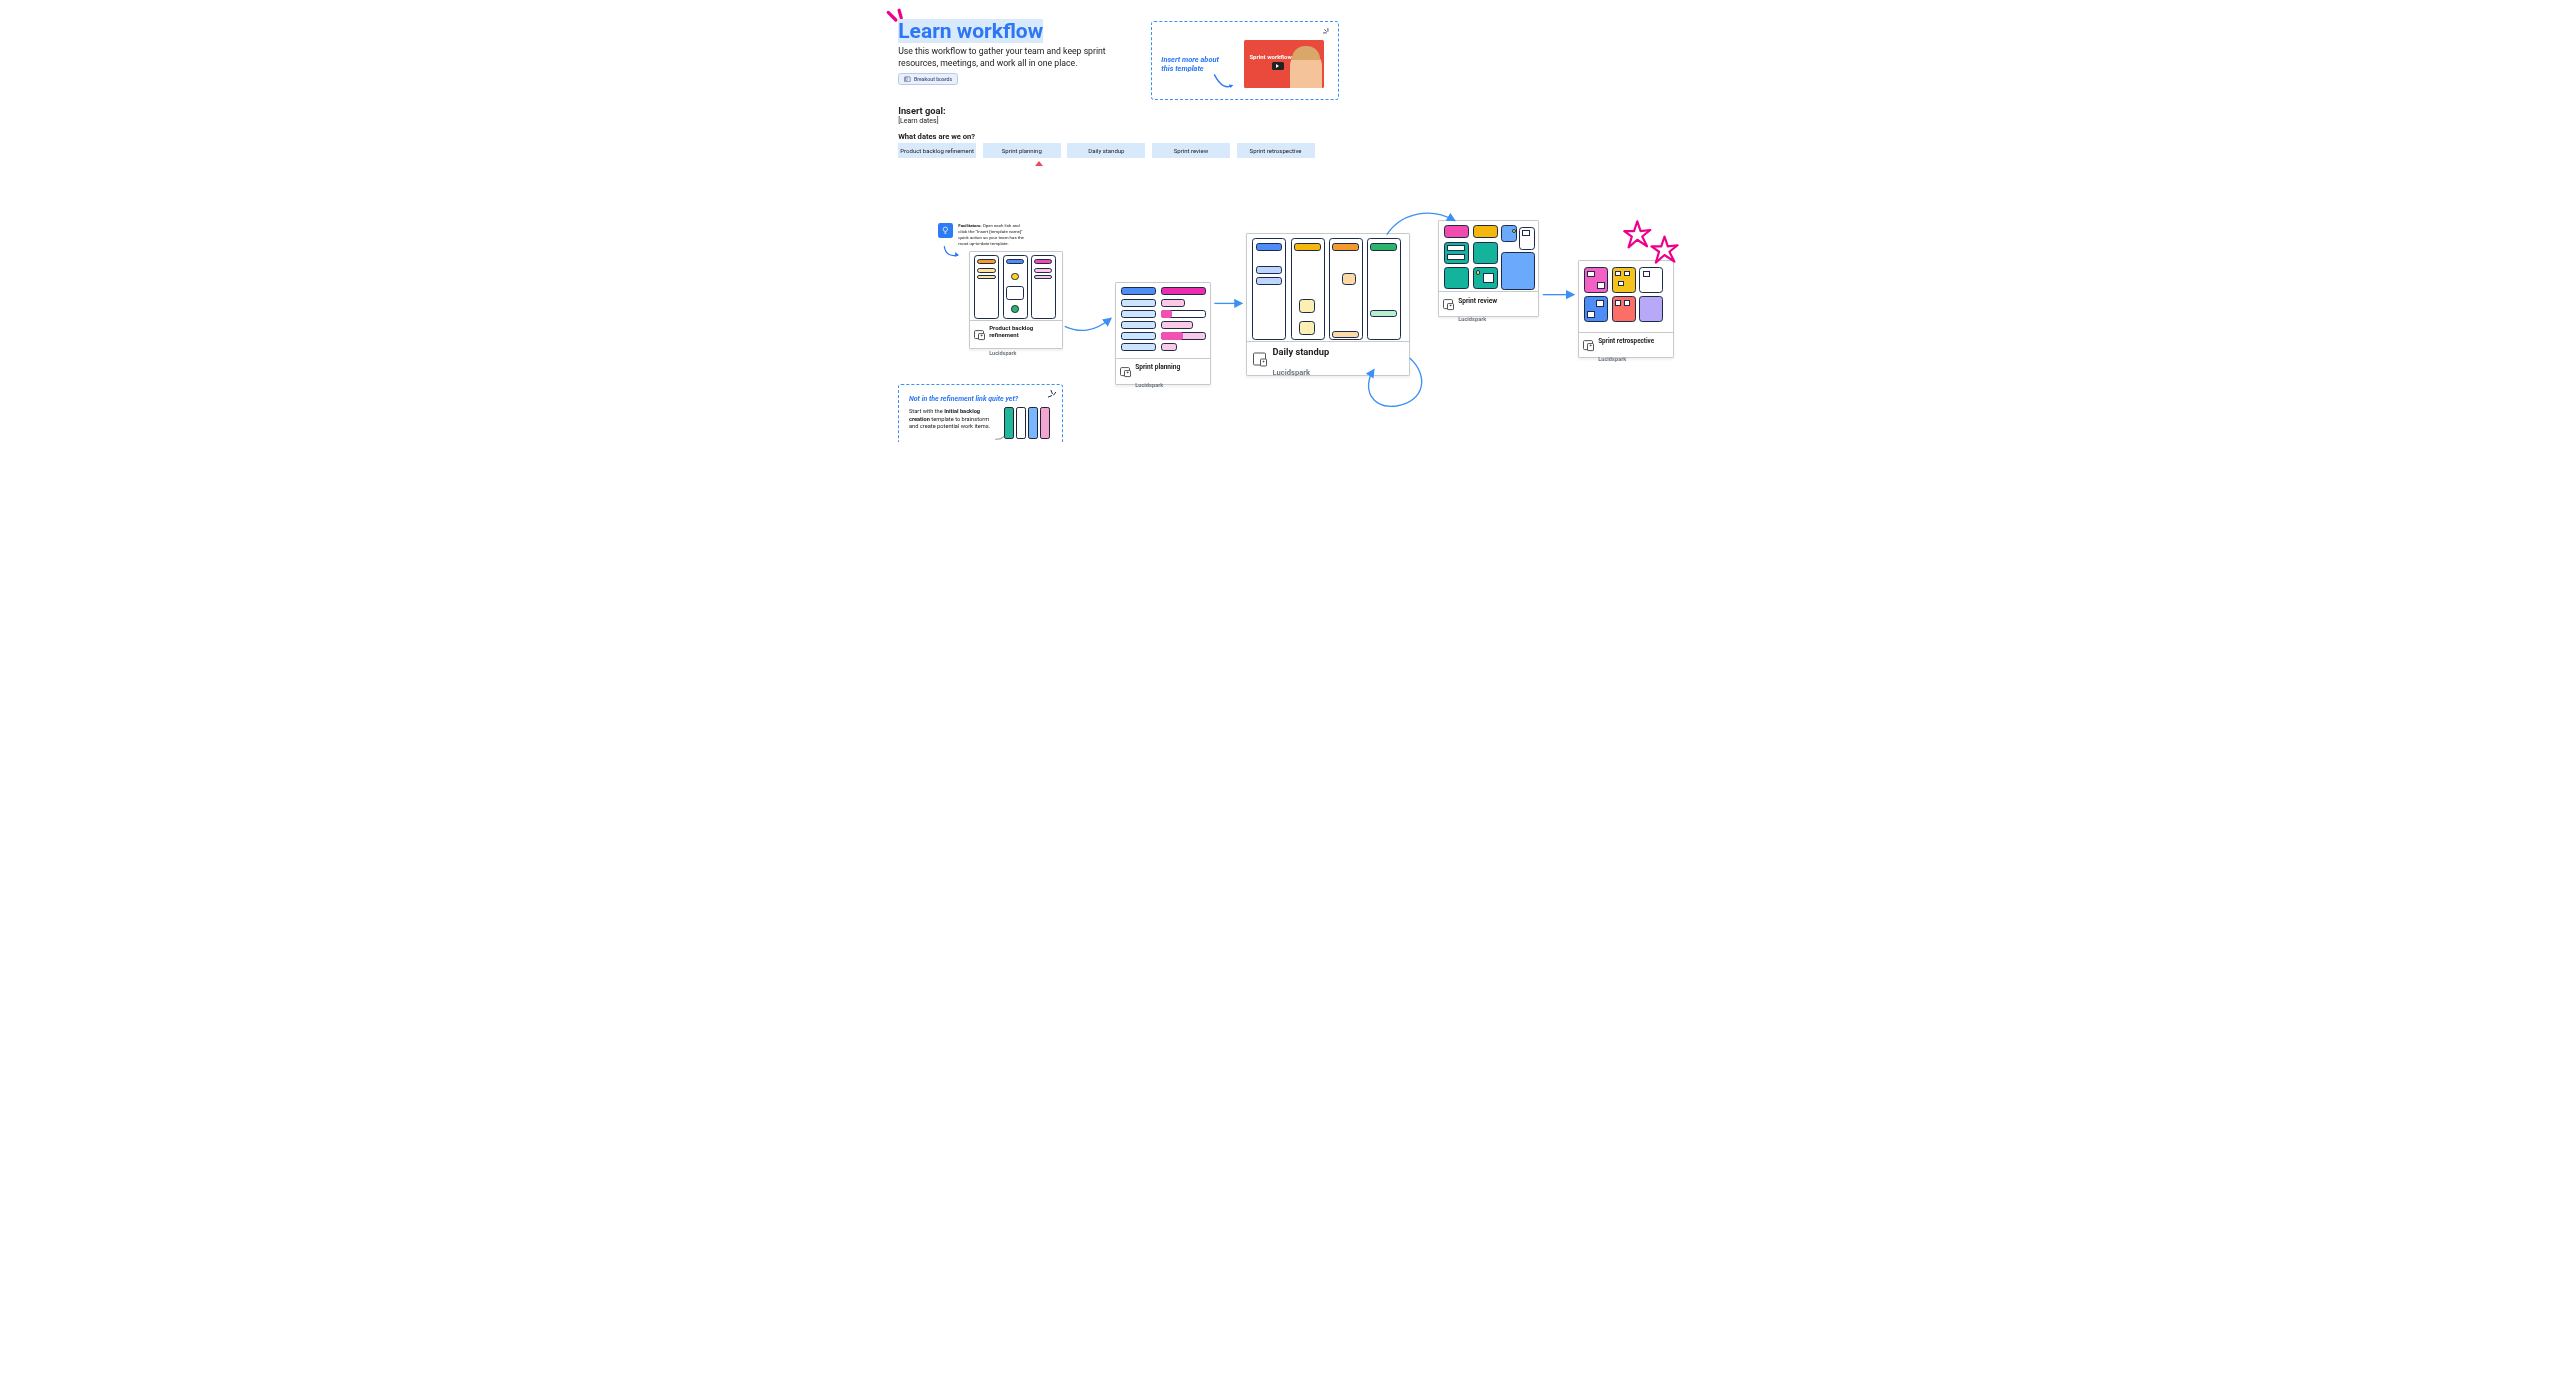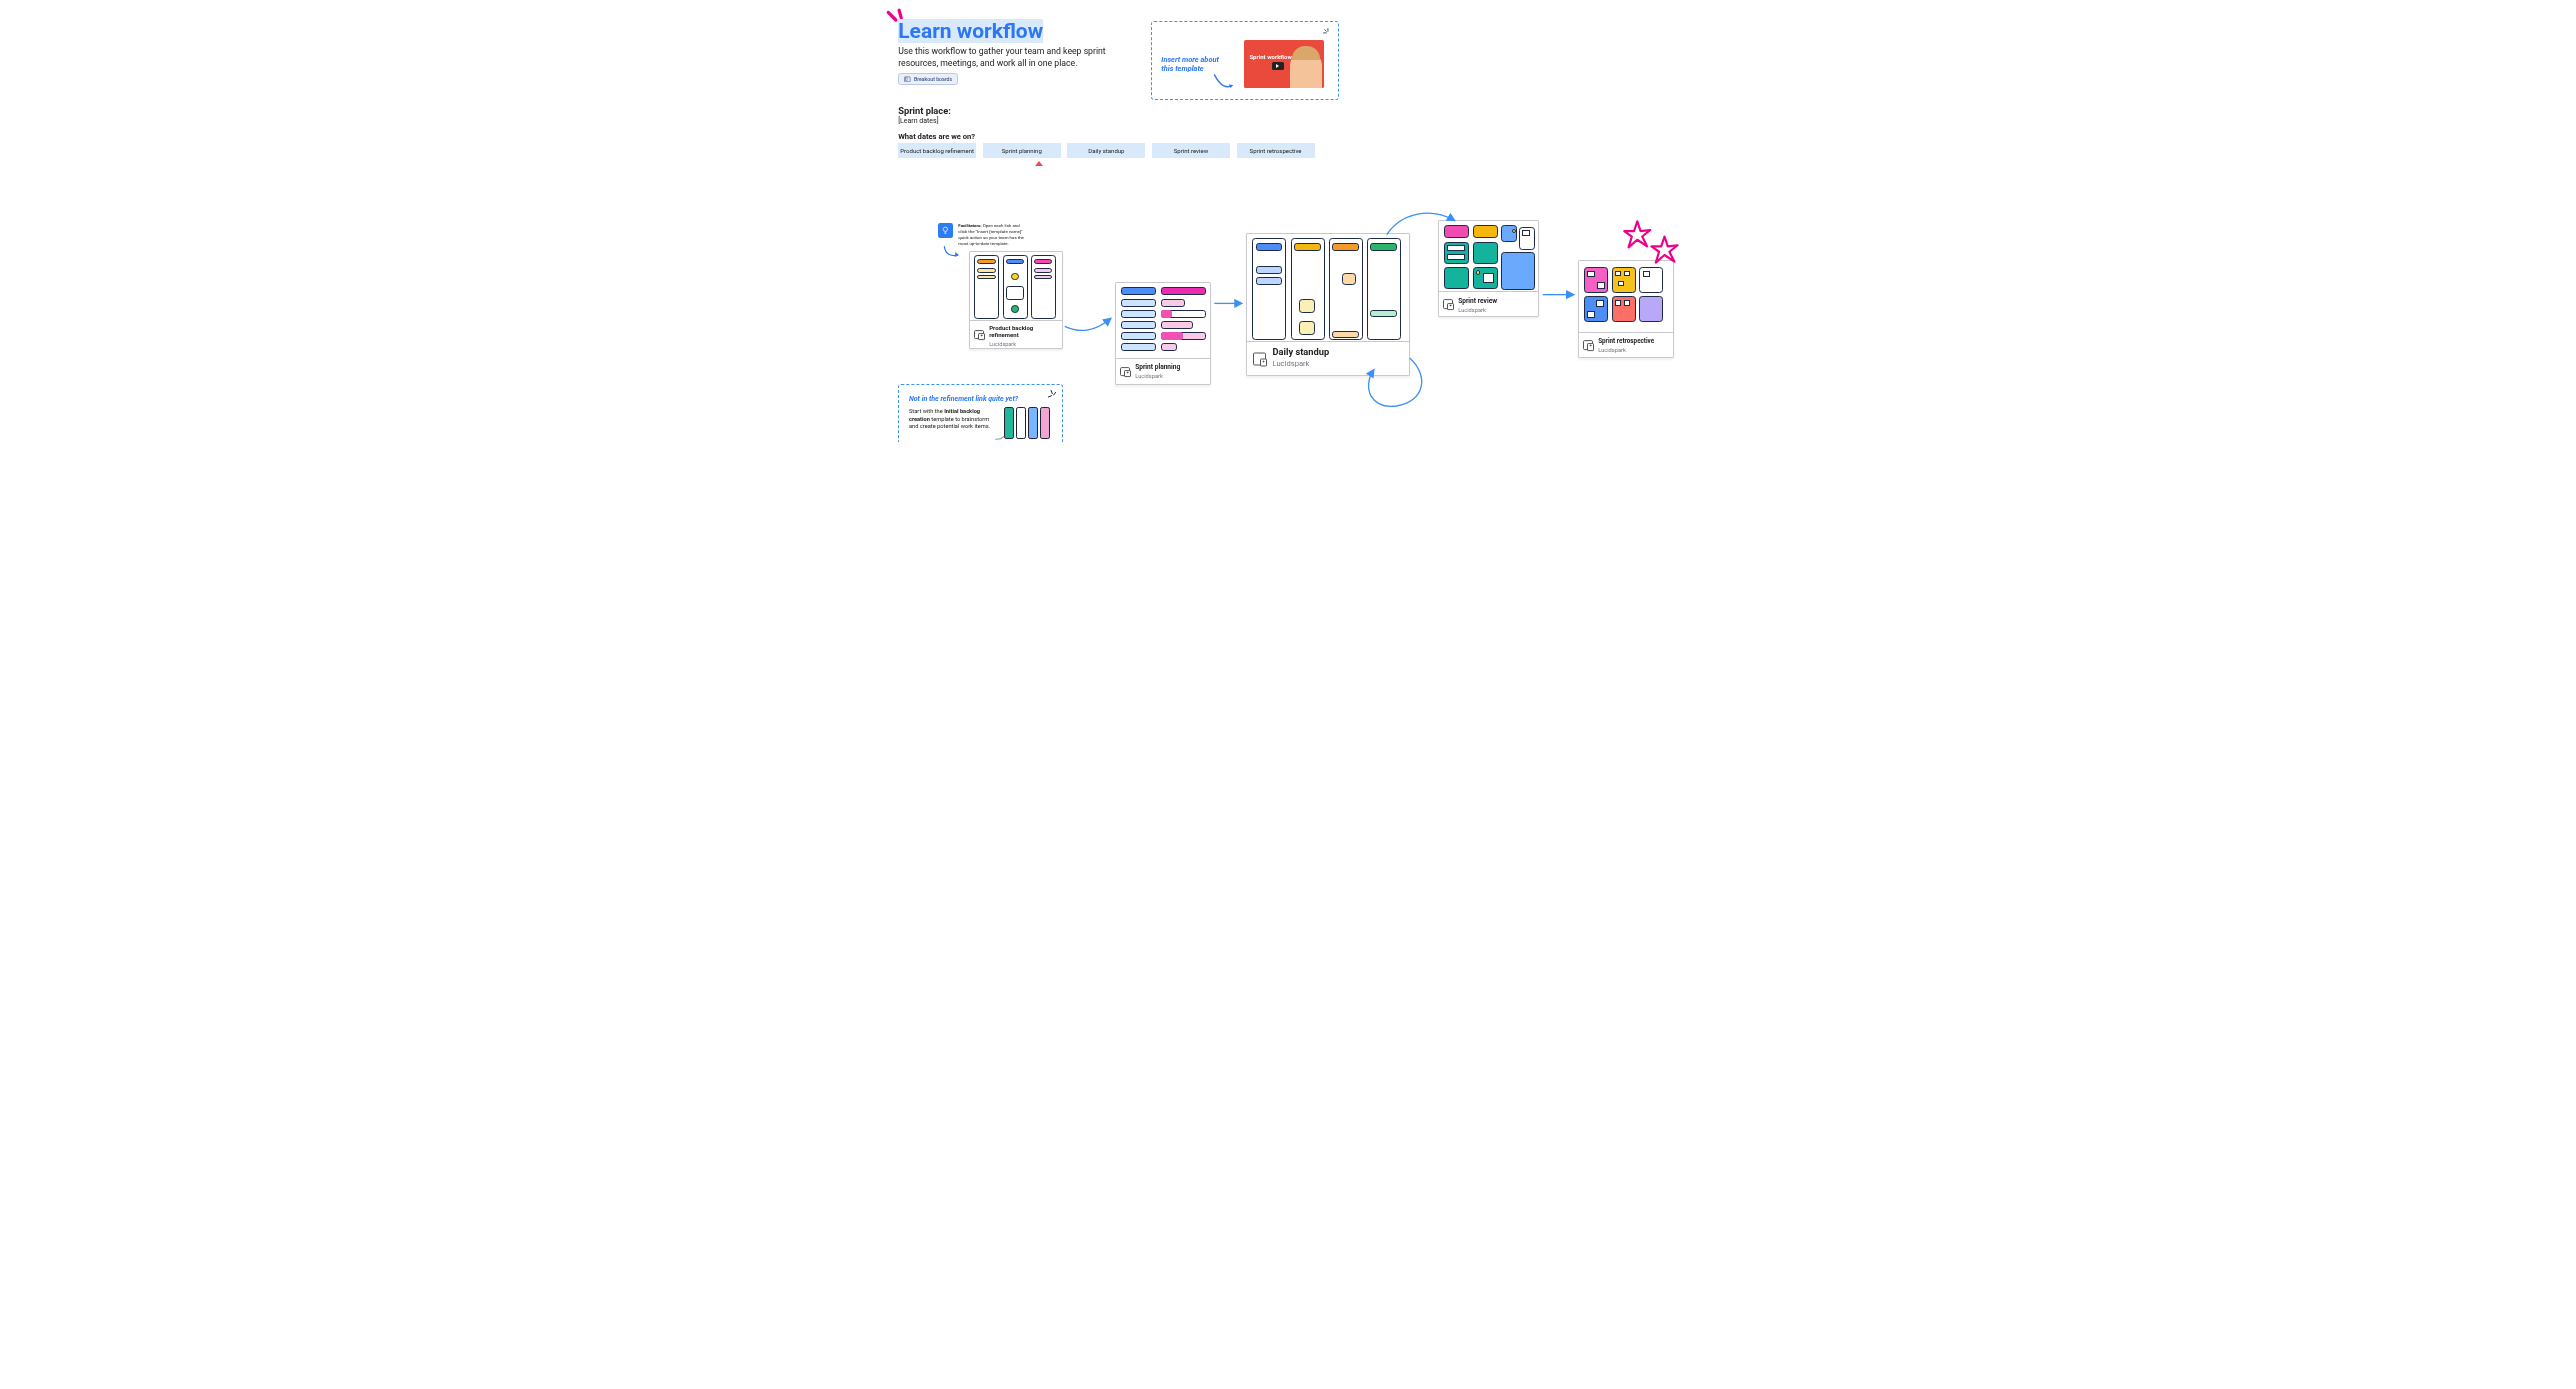--- a/index.html
+++ b/index.html
@@ -58,21 +58,21 @@
   .tip .tx{width:68px;font-size:4.4px;color:var(--dark);line-height:1.35;}
   .tip .tx b{font-weight:700;}
 
   
   .card{position:absolute;background:#fff;border:0.5px solid var(--border);border-radius:1.1px;box-shadow:0 1.1px 2.2px rgba(0,0,0,.06);cursor:pointer;}
   .thumb{position:absolute;left:0;right:0;top:0;background:#fff;overflow:hidden;}
   .foot{position:absolute;left:0;right:0;bottom:0;background:#fff;border-top:0.5px solid var(--border);padding:4.4px 5.5px 4.4px 19.7px;}
   .foot .ic{position:absolute;left:4.9px;top:50%;transform:translateY(-50%);width:9.8px;height:9.8px;border:0.8px solid #555;border-radius:1.6px;}
   .foot .ic::after{content:"+";position:absolute;right:-2.2px;bottom:-2.2px;width:5.5px;height:5.5px;background:#fff;border:0.8px solid #555;border-radius:1.1px;font-size:4.4px;line-height:4.4px;text-align:center;}
   .foot .t{font-weight:700;color:var(--dark);}
-  .foot .s{color:var(--gray);margin-top:2px;}
+  .foot .s{color:var(--gray);margin-top:11px;font-weight:bold;}
 
   .pbr{left:90px;top:251px;width:94px;height:98px;}
   .pbr .thumb{height:70px;}
   .pbr .foot{height:28px;}
   .pbr .foot .t{font-size:6px;line-height:1.15;}
   .pbr .foot .s{font-size:5.5px;}
 
   .sp{left:236px;top:282px;width:96px;height:103px;}
   .sp .thumb{height:76px;}
   .sp .foot{height:26px;}
@@ -144,21 +144,21 @@
         </g>
     </svg>
     <div class="play-card">
       <div class="t">Sprint workflow template</div>
       <div class="face"></div>
       <div class="pb"></div>
     </div>
   </div>
 
   <div class="sec-goal">
-    <div class="g">Sprint place:</div>
+    <div class="g">Insert goal:</div>
     <div class="d">[Learn dates]</div>
   </div>
 
   <div class="q">What dates are we on?</div>
   <div class="steps">
     <div class="step">Product backlog refinement</div>
     <div class="step">Sprint planning</div>
     <div class="step">Daily standup</div>
     <div class="step">Sprint review</div>
     <div class="step">Sprint retrospective</div>

